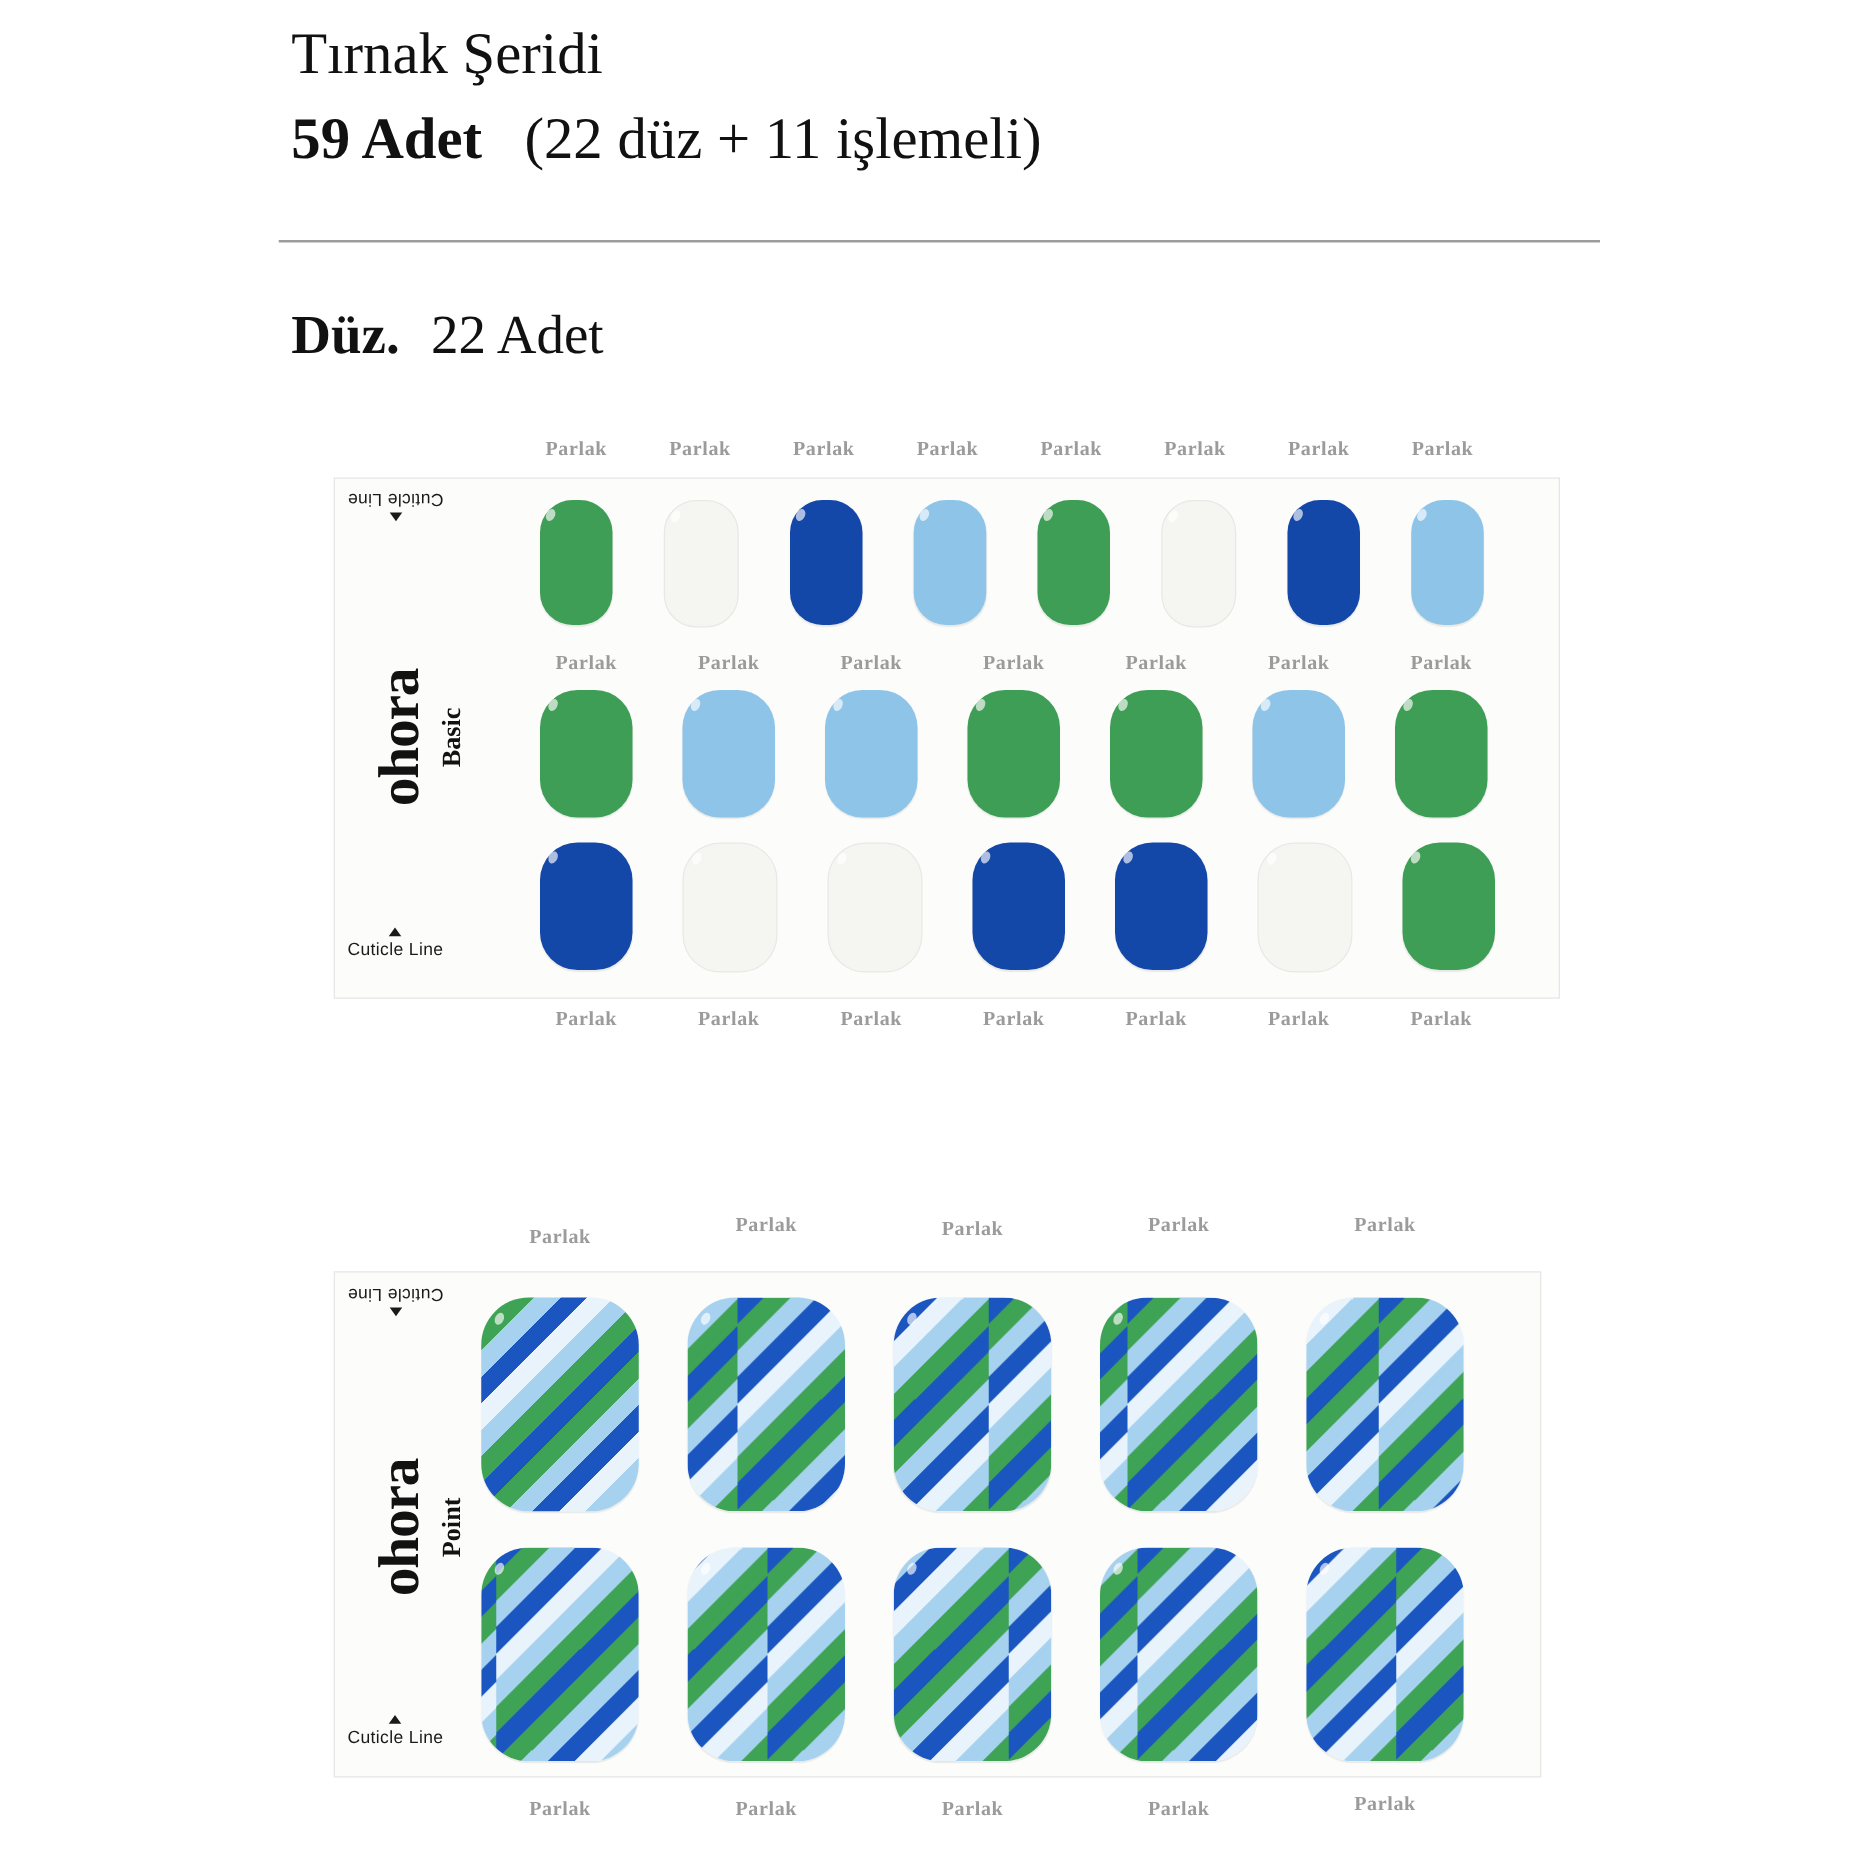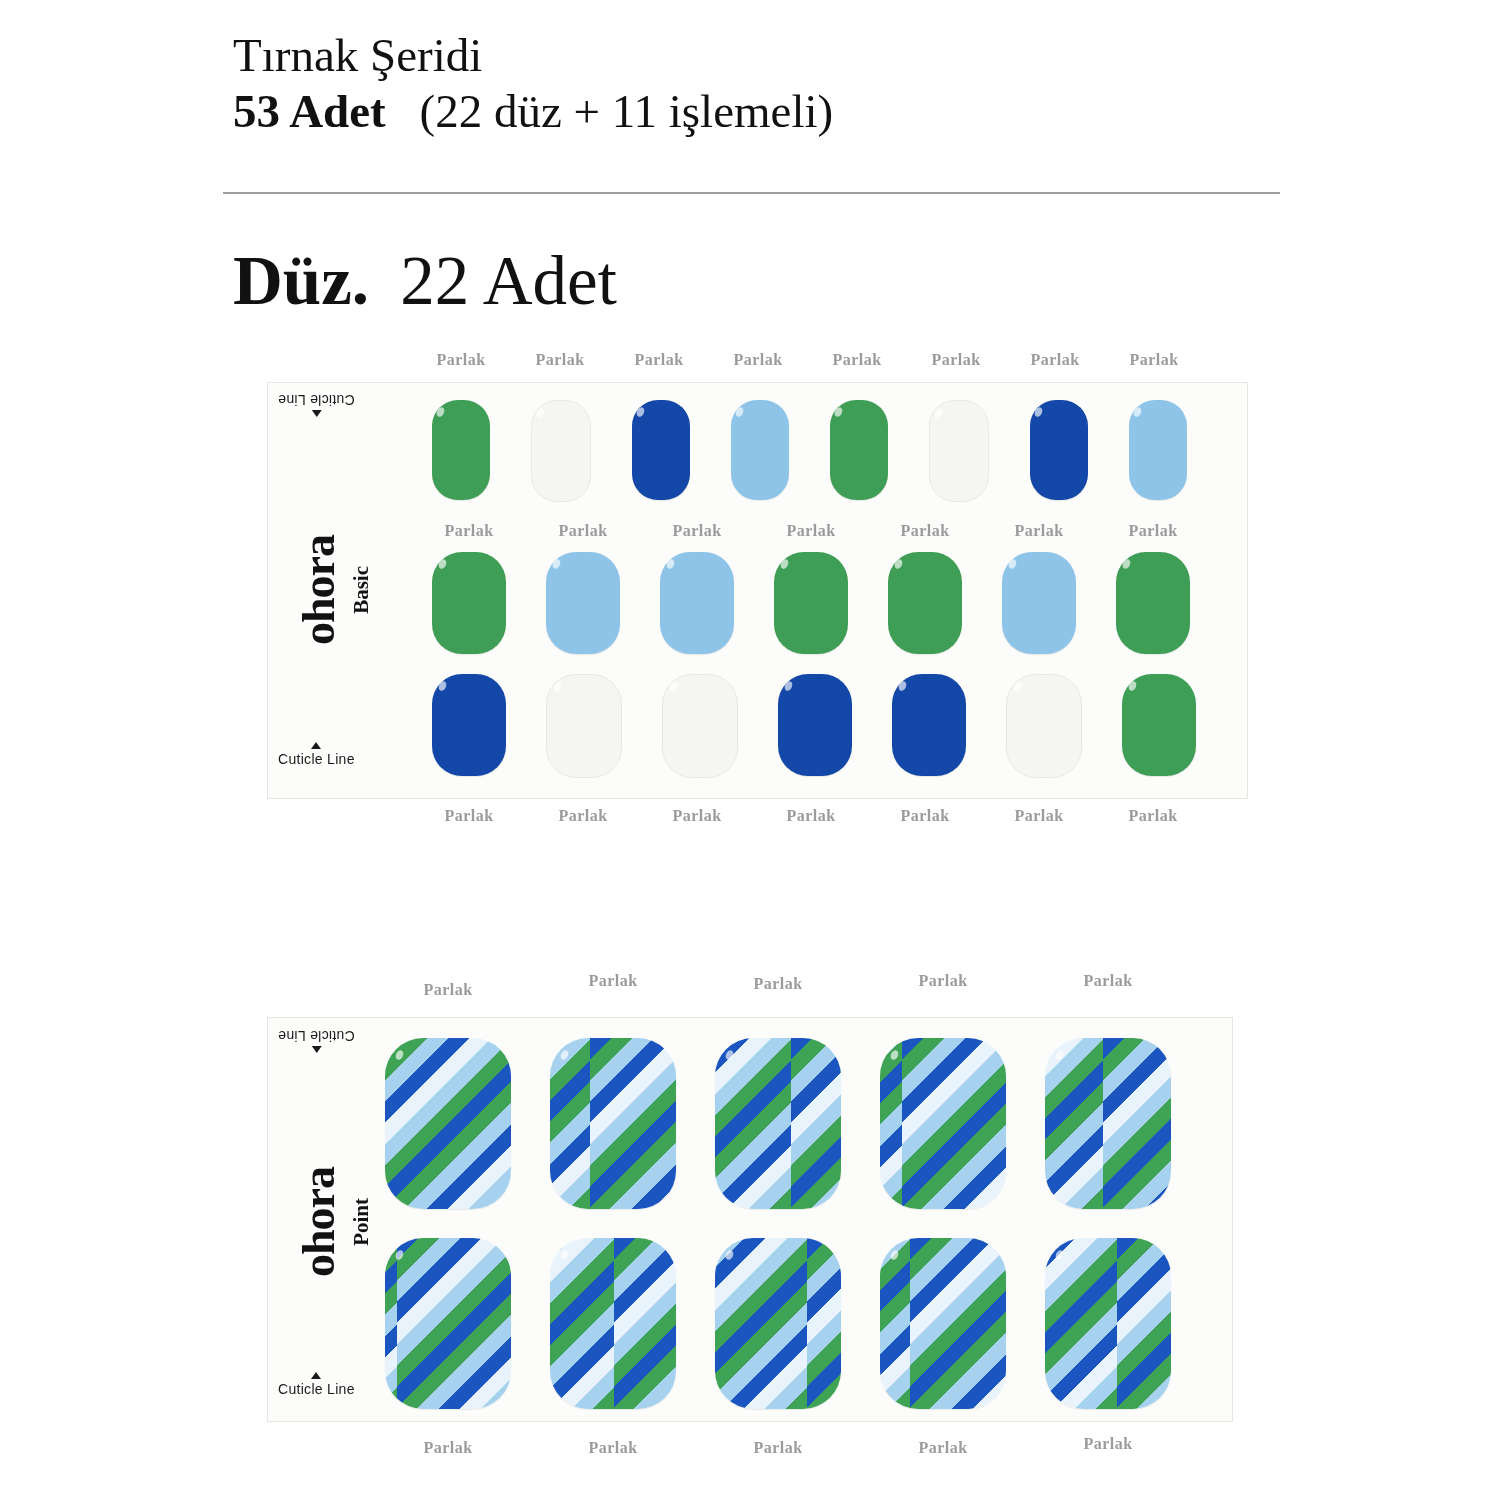--- a/index.html
+++ b/index.html
@@ -1,25 +1,25 @@
 <!DOCTYPE html>
 <html style="--c-page: #ffffff; --c-panel: #fcfcfb; --c-gray: #9b9b9b; --c-green: #3f9e56; --c-blue: #1347a8; --c-sky: #8ec4e8; --c-white: #f5f6f2; --c-sblue: #1b55c0; --c-sgreen: #3fa355; --c-ssky: #a6d2ef; --c-spale: #e9f3fb;"><head>
 <meta charset="utf-8">
 <style>
   html,body{margin:0;padding:0;}
   .page{position:relative;width:1494px;height:1498px;background:var(--c-page,#fff);
         font-family:"Liberation Serif",serif;color:#111;overflow:hidden;}
 
   
-  .title-line1{position:absolute;left:233px;top:28px;font-size:47px;line-height:1.15;}
+  .title-line1{position:absolute;left:233px;top:16px;font-size:47px;line-height:1.15;}
   .title-line2{position:absolute;left:233px;top:84px;font-size:47px;line-height:1.15;}
   .title-line2 .b{font-weight:700;}
   .title-line2 .sp{margin-left:22px;}
   .divider{position:absolute;left:223px;top:192px;width:1057px;height:2px;background:#9c9c9c;}
-  .sec-head{position:absolute;left:233px;font-size:69px;line-height:1.1;}
+  .sec-head{position:absolute;left:233px;font-size:44px;line-height:1.1;}
   .sec-head .b{font-weight:700;}
   .sec-head .sp{margin-left:14px;}
   .h-duz{top:244px;}
   .h-islemeli{top:888px;}
 
   
   .panel{position:absolute;background:var(--c-panel,#fcfcfb);border:1px solid #e6e6e3;box-sizing:border-box;}
   .panel1{left:267px;top:382px;width:981px;height:417px;}
   .panel2{left:267px;top:1017px;width:966px;height:405px;}
 
@@ -93,21 +93,21 @@
   .p1-brand{left:292px;top:590px;}
   .p2-brand{left:292px;top:1222px;}
 </style>
 </head>
 <body>
 
 <div class="page">
 
   <div class="title-line1">Tırnak Şeridi</div>
   <div class="title-line2">
-    <span class="b">53 Adet</span>
+    <span class="b">59 Adet</span>
     <span class="sp">(22 düz + 11 işlemeli)</span>
   </div>
   <div class="divider"></div>
 
   <div class="sec-head h-duz">
     <span class="b">Düz.</span>
     <span class="sp">22 Adet</span>
   </div>
 
   <div class="panel panel1"></div>

